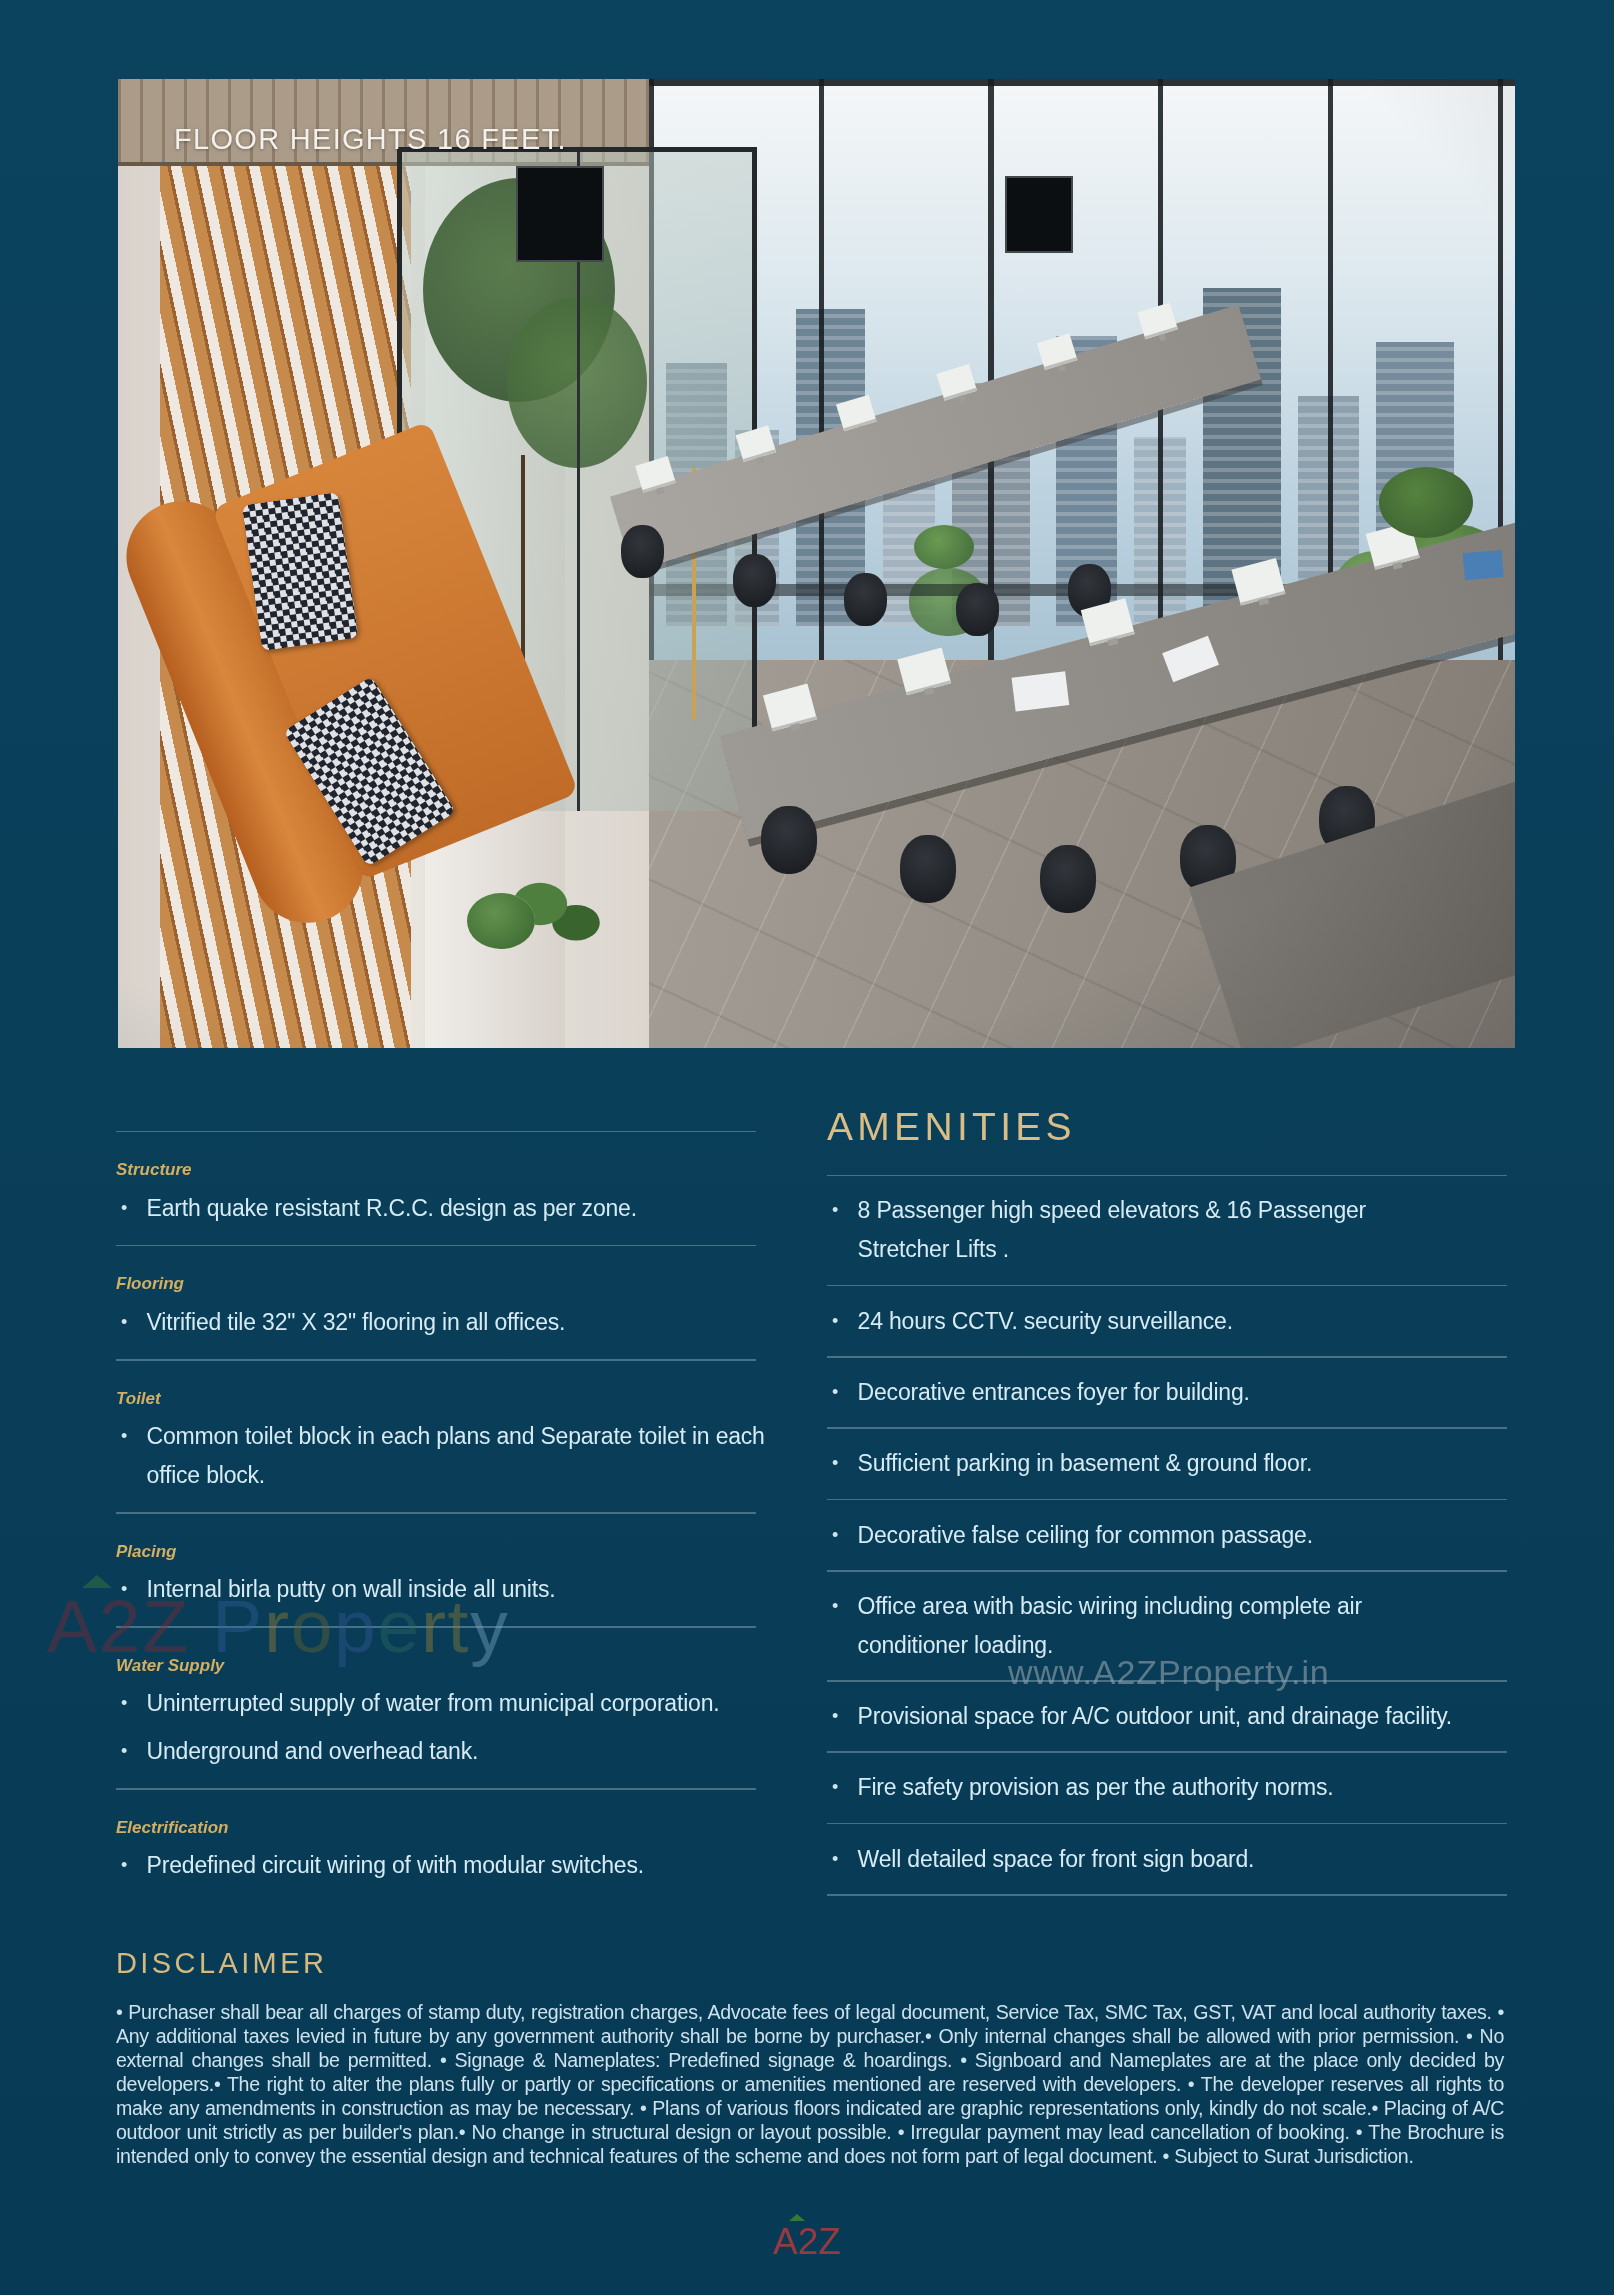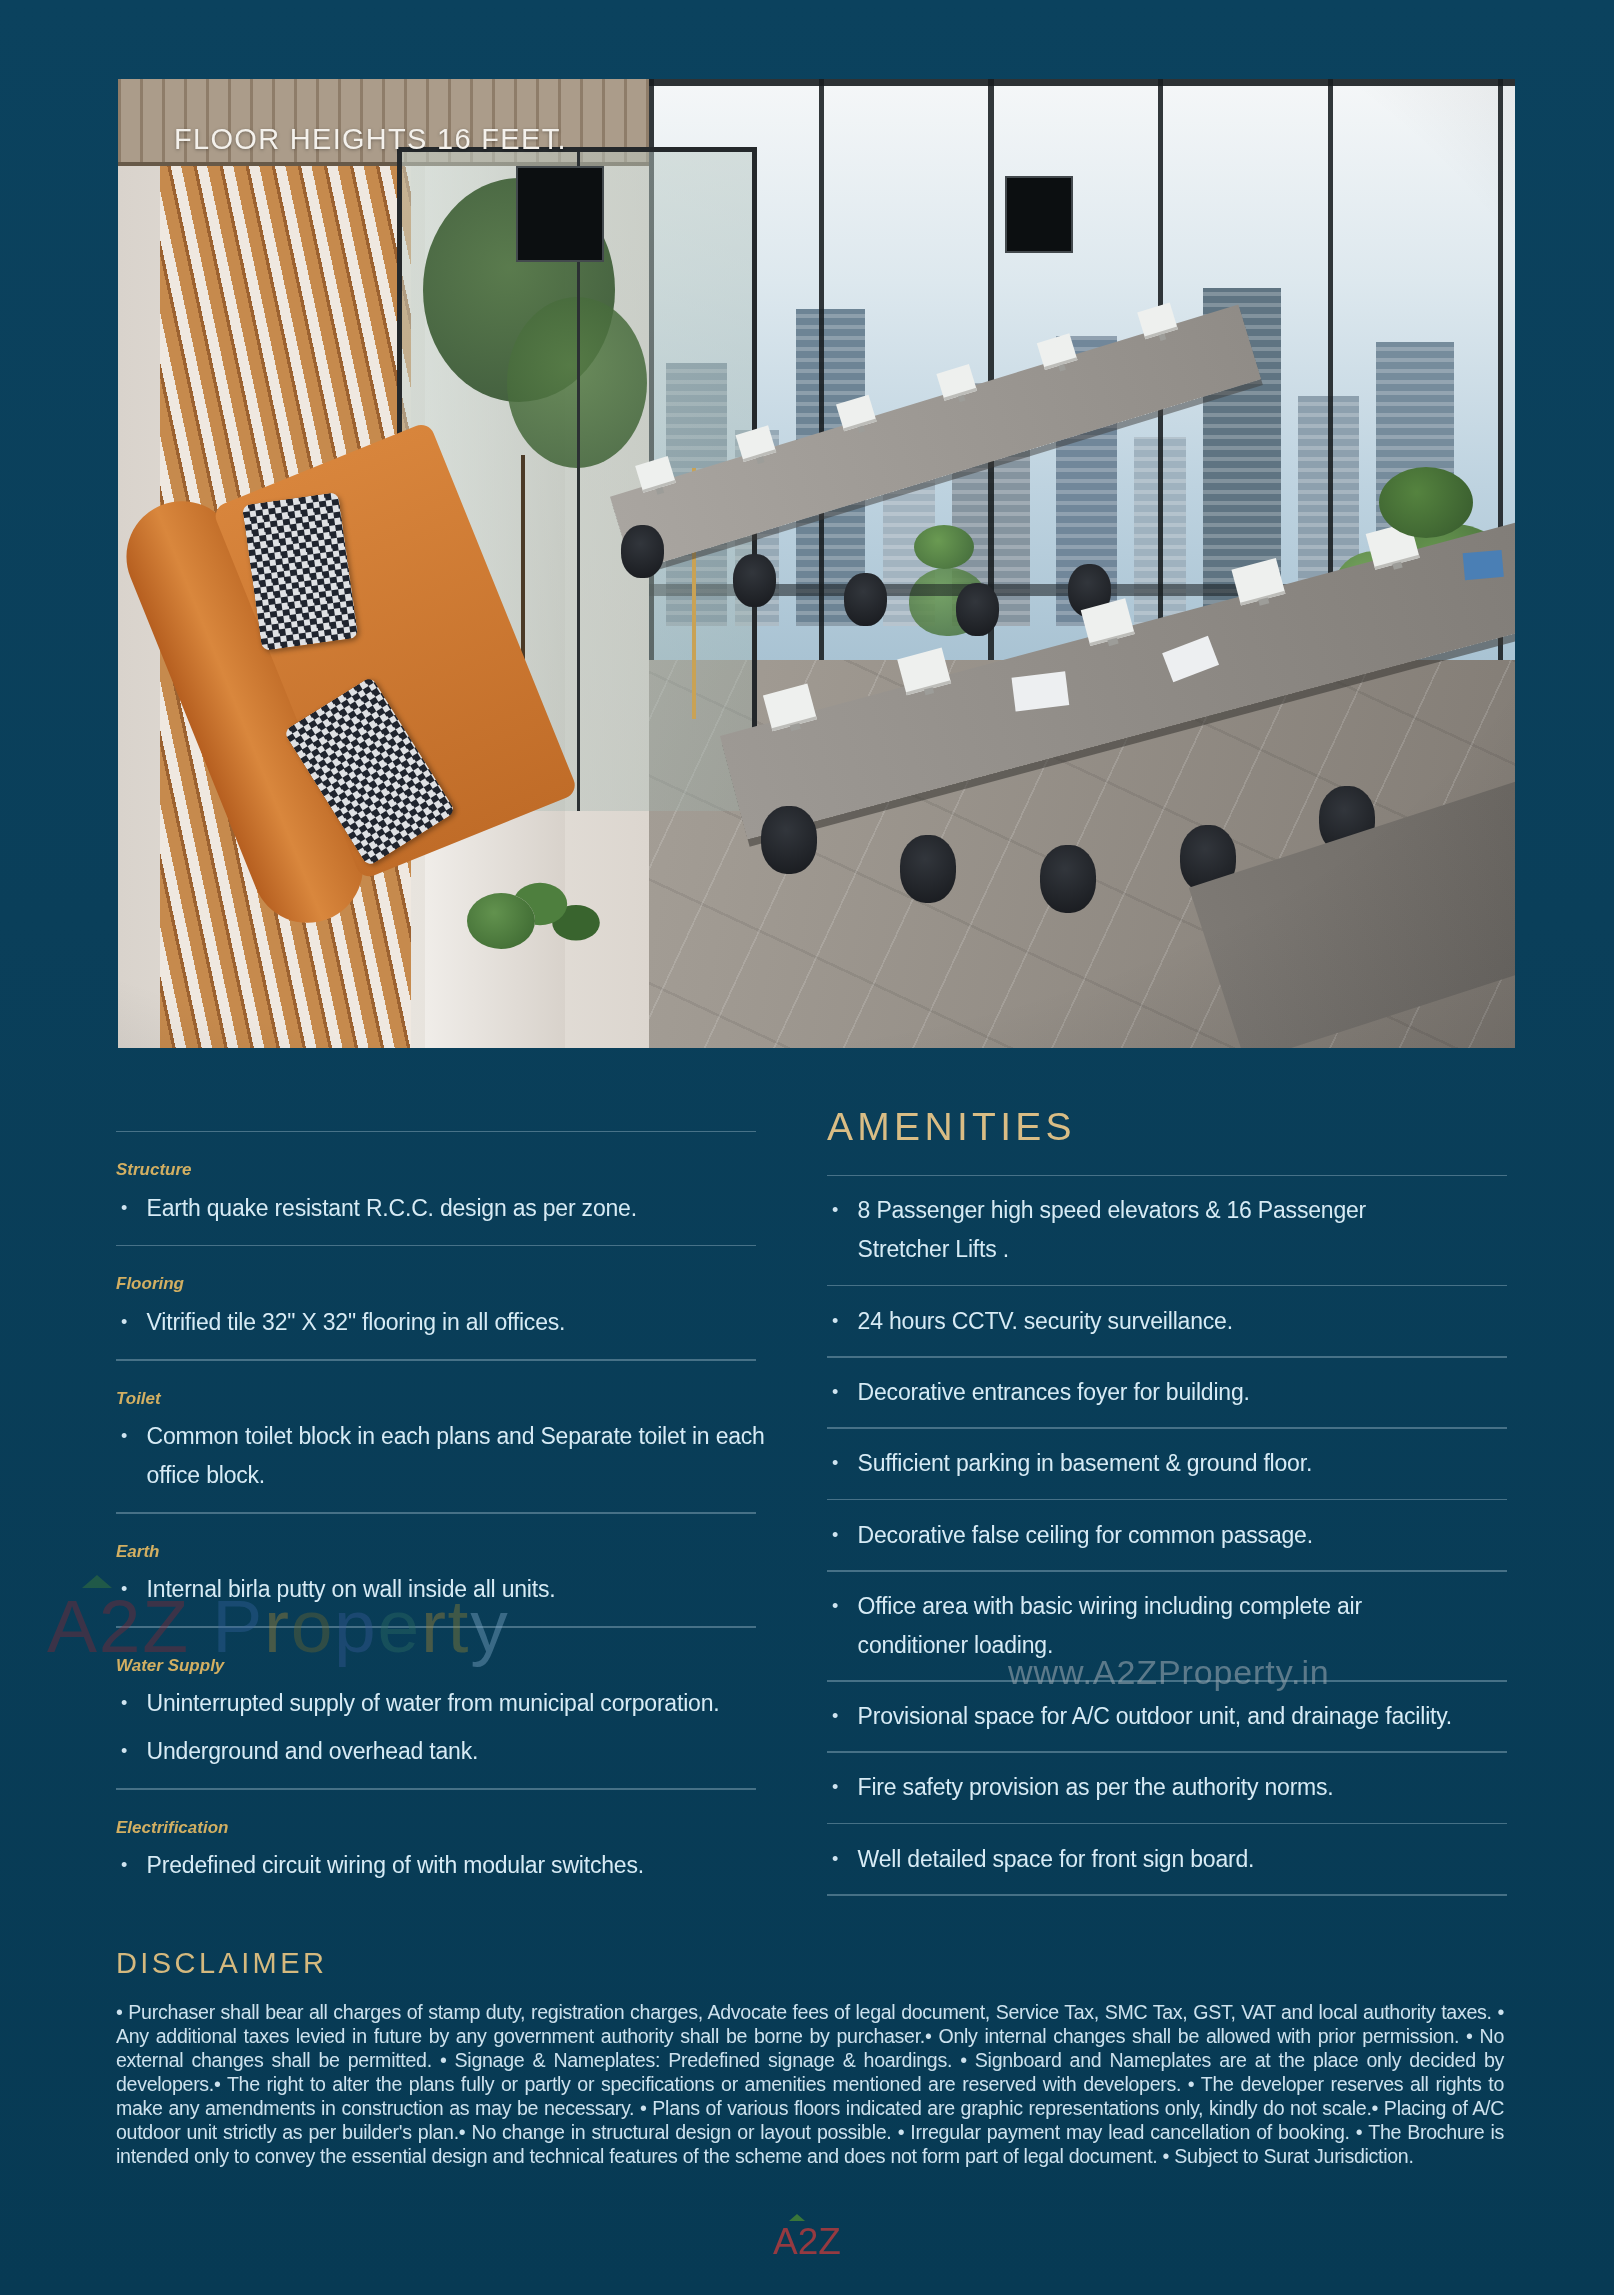--- a/index.html
+++ b/index.html
@@ -221,21 +221,21 @@
   <div class="bullet-row">
     <span class="bullet-dot">•</span>
     <span class="bullet-text">Common toilet block in each plans and Separate toilet in each
 office block.</span>
   </div>
 </div>
     <div class="rule group-rule"></div>
   </div>
 
   <div class="spec-group">
-    <div class="group-heading">Earth</div>
+    <div class="group-heading">Placing</div>
     <div>
   <div class="bullet-row">
     <span class="bullet-dot">•</span>
     <span class="bullet-text">Internal birla putty on wall inside all units.</span>
   </div>
 </div>
     <div class="rule group-rule"></div>
   </div>
 
   <div class="spec-group">

